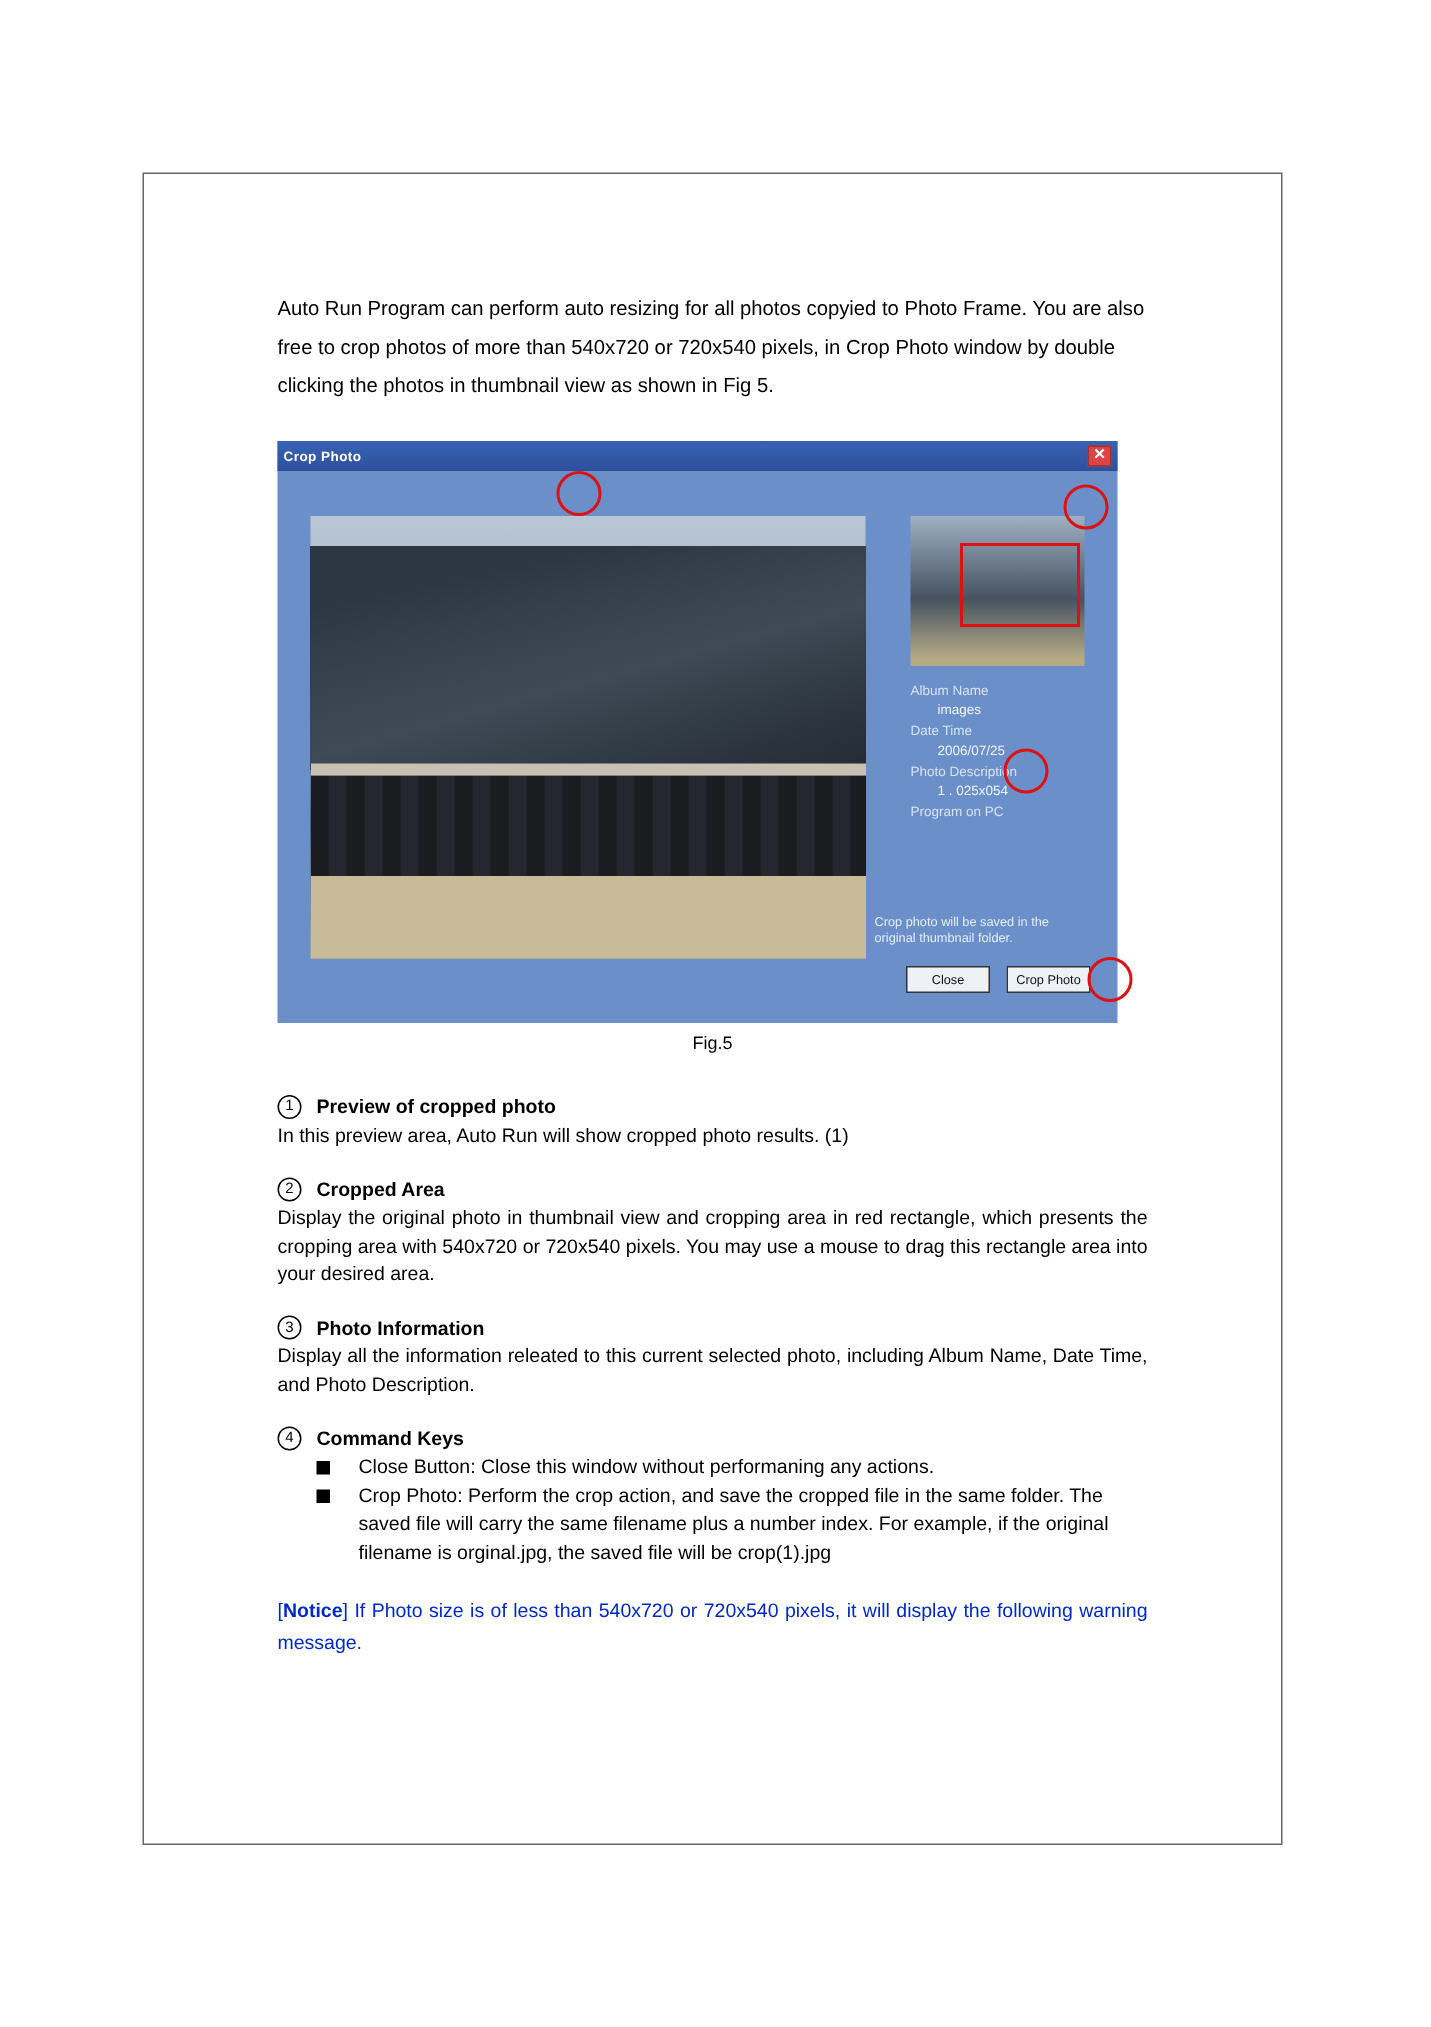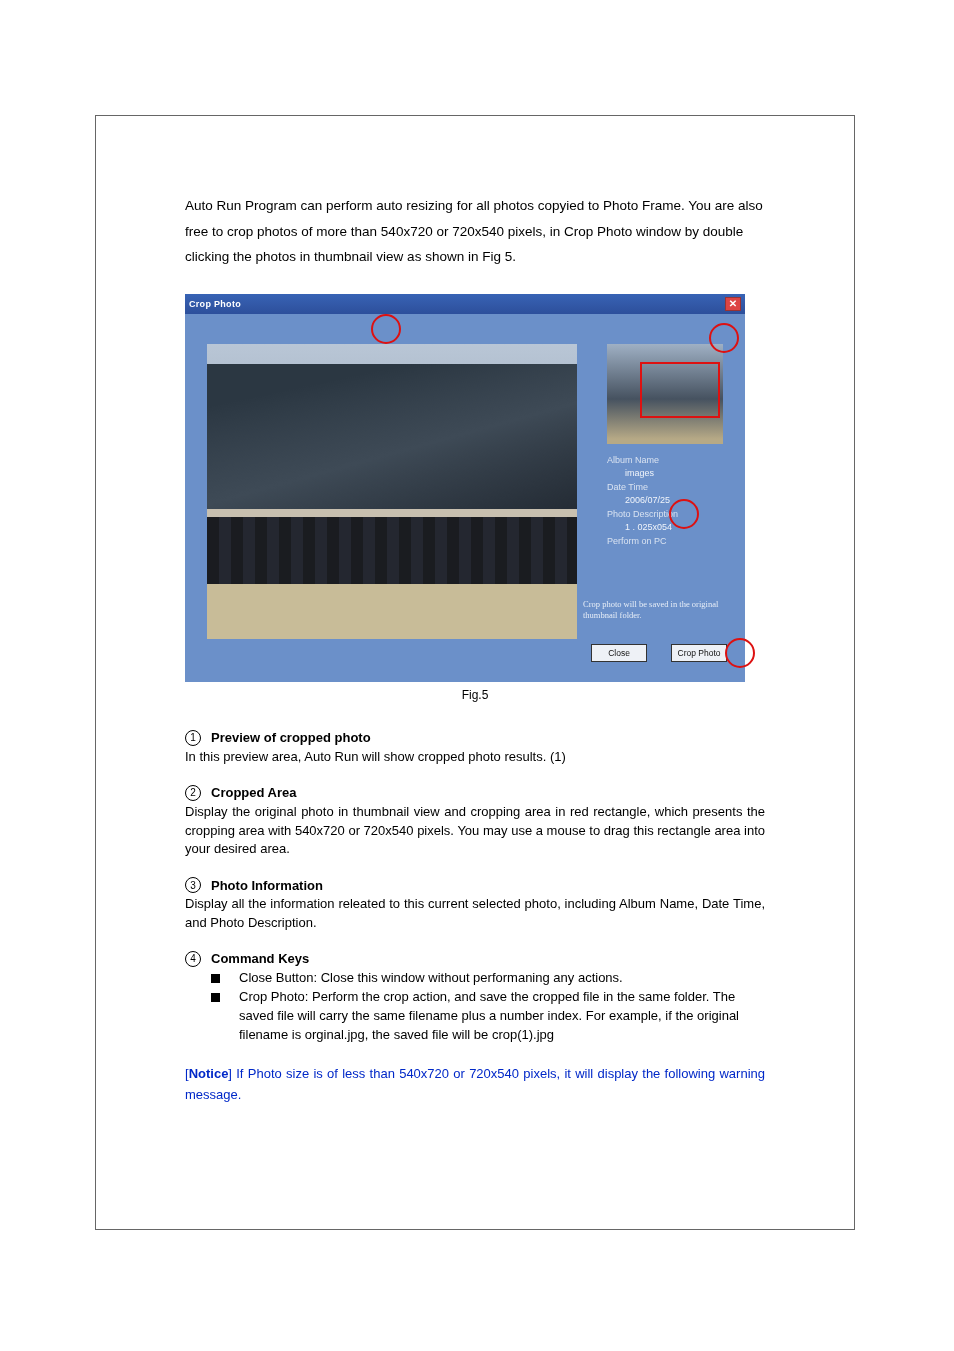--- a/index.html
+++ b/index.html
@@ -71,29 +71,28 @@
   }
   .info-panel {
     position: absolute; right: 22px; top: 160px;
     width: 116px;
     font-size: 9px; line-height: 1.5;
     color: #e6edf7;
   }
   .info-panel .lbl { color: #d8e2f1; }
   .info-panel .val { color: #f0f4fa; margin-left: 18px; }
   .save-note {
-    position: absolute; right: 22px; bottom: 60px;
+    position: absolute; right: 22px; bottom: 50px;
     width: 140px;
     font-size: 8.5px; line-height: 1.35;
     color: #e6edf7;
-    font-family: Liberation Serif, serif;
   }
   .btn-row {
     position: absolute; right: 18px; bottom: 20px;
-    display: flex; gap: 24px;
+    display: flex; gap: 11px;
   }
   .win-btn {
     width: 56px; height: 18px; background: #eef1f6;
     border: 1px solid #333; font-size: 8.5px;
     display: flex; align-items: center; justify-content: center;
     color: #111;
   }
   .annot-circle {
     position: absolute; width: 30px; height: 30px;
     border: 2px solid #d11; border-radius: 50%;
@@ -143,21 +142,21 @@
       <div class="crop-rect"></div>
     </div>
 
     <div class="info-panel">
       <div class="lbl">Album Name</div>
       <div class="val">images</div>
       <div class="lbl">Date Time</div>
       <div class="val">2006/07/25</div>
       <div class="lbl">Photo Description</div>
       <div class="val">1 . 025x054</div>
-      <div class="lbl">Perform on PC</div>
+      <div class="lbl">Program on PC</div>
     </div>
 
     <div class="save-note">Crop photo will be saved in the original thumbnail folder.</div>
 
     <div class="btn-row">
       <div class="win-btn">Close</div>
       <div class="win-btn">Crop Photo</div>
     </div>
 
     <div class="annot-circle" style="left:186px; top:20px;"></div>

